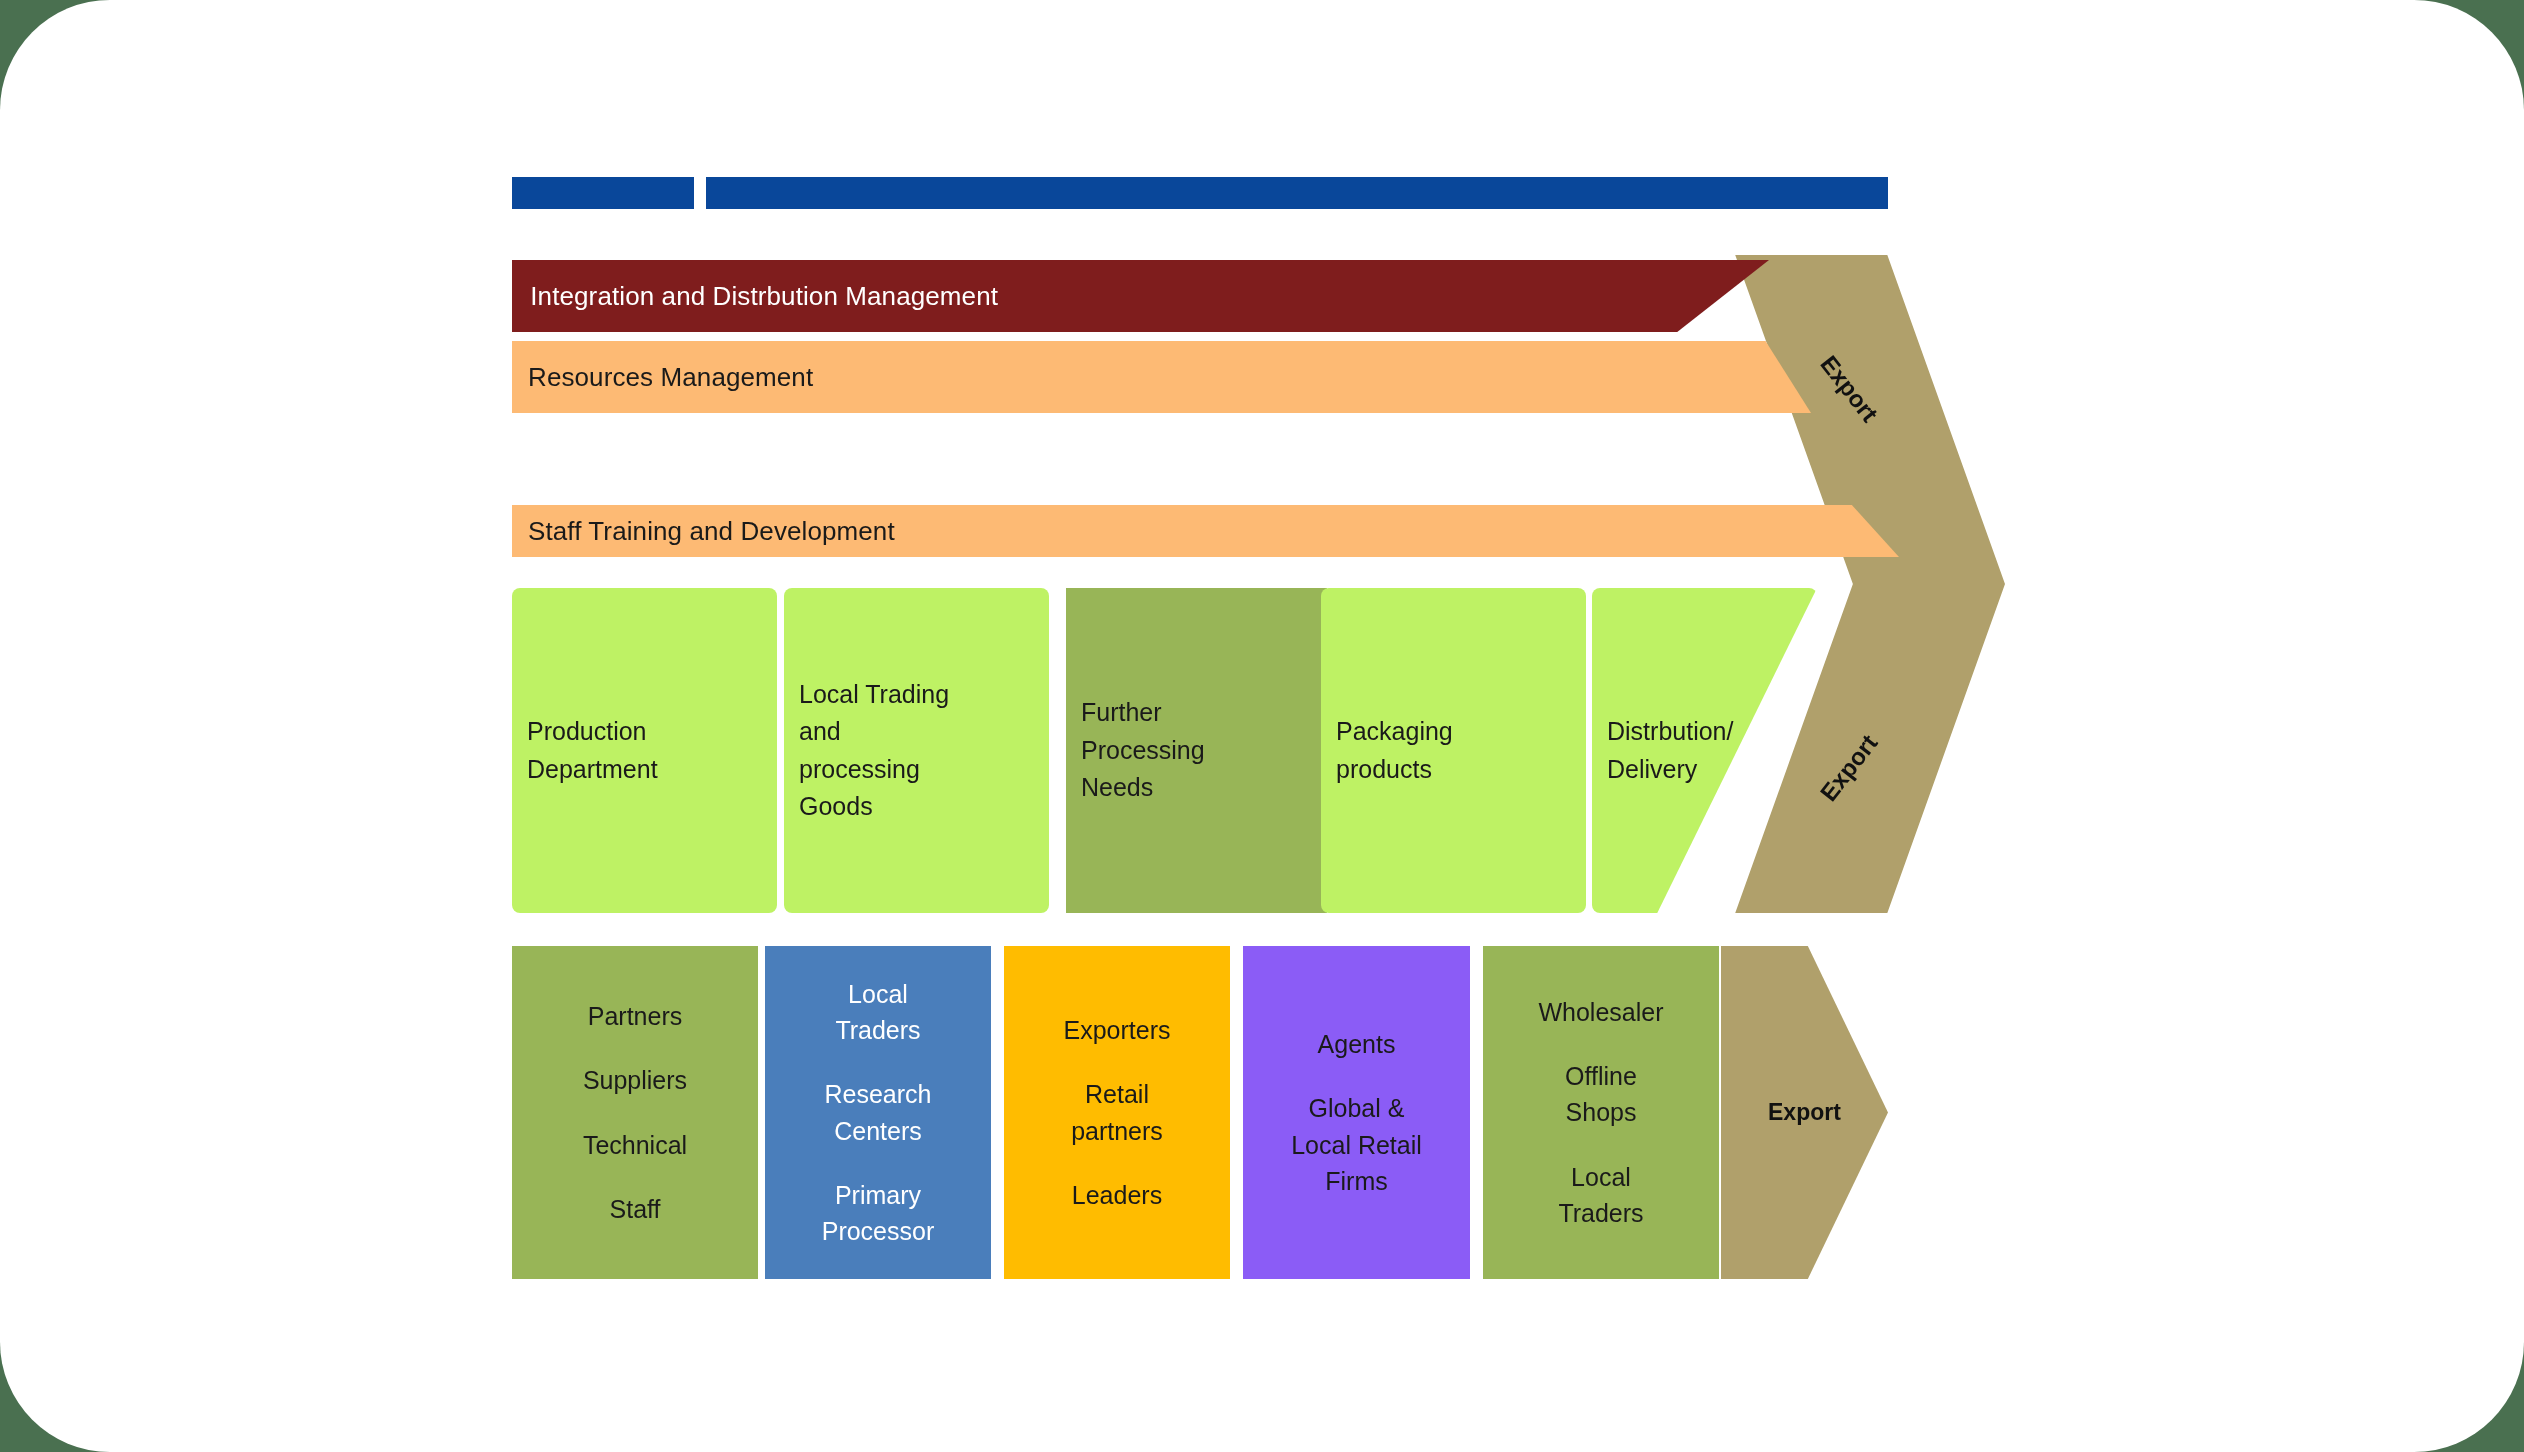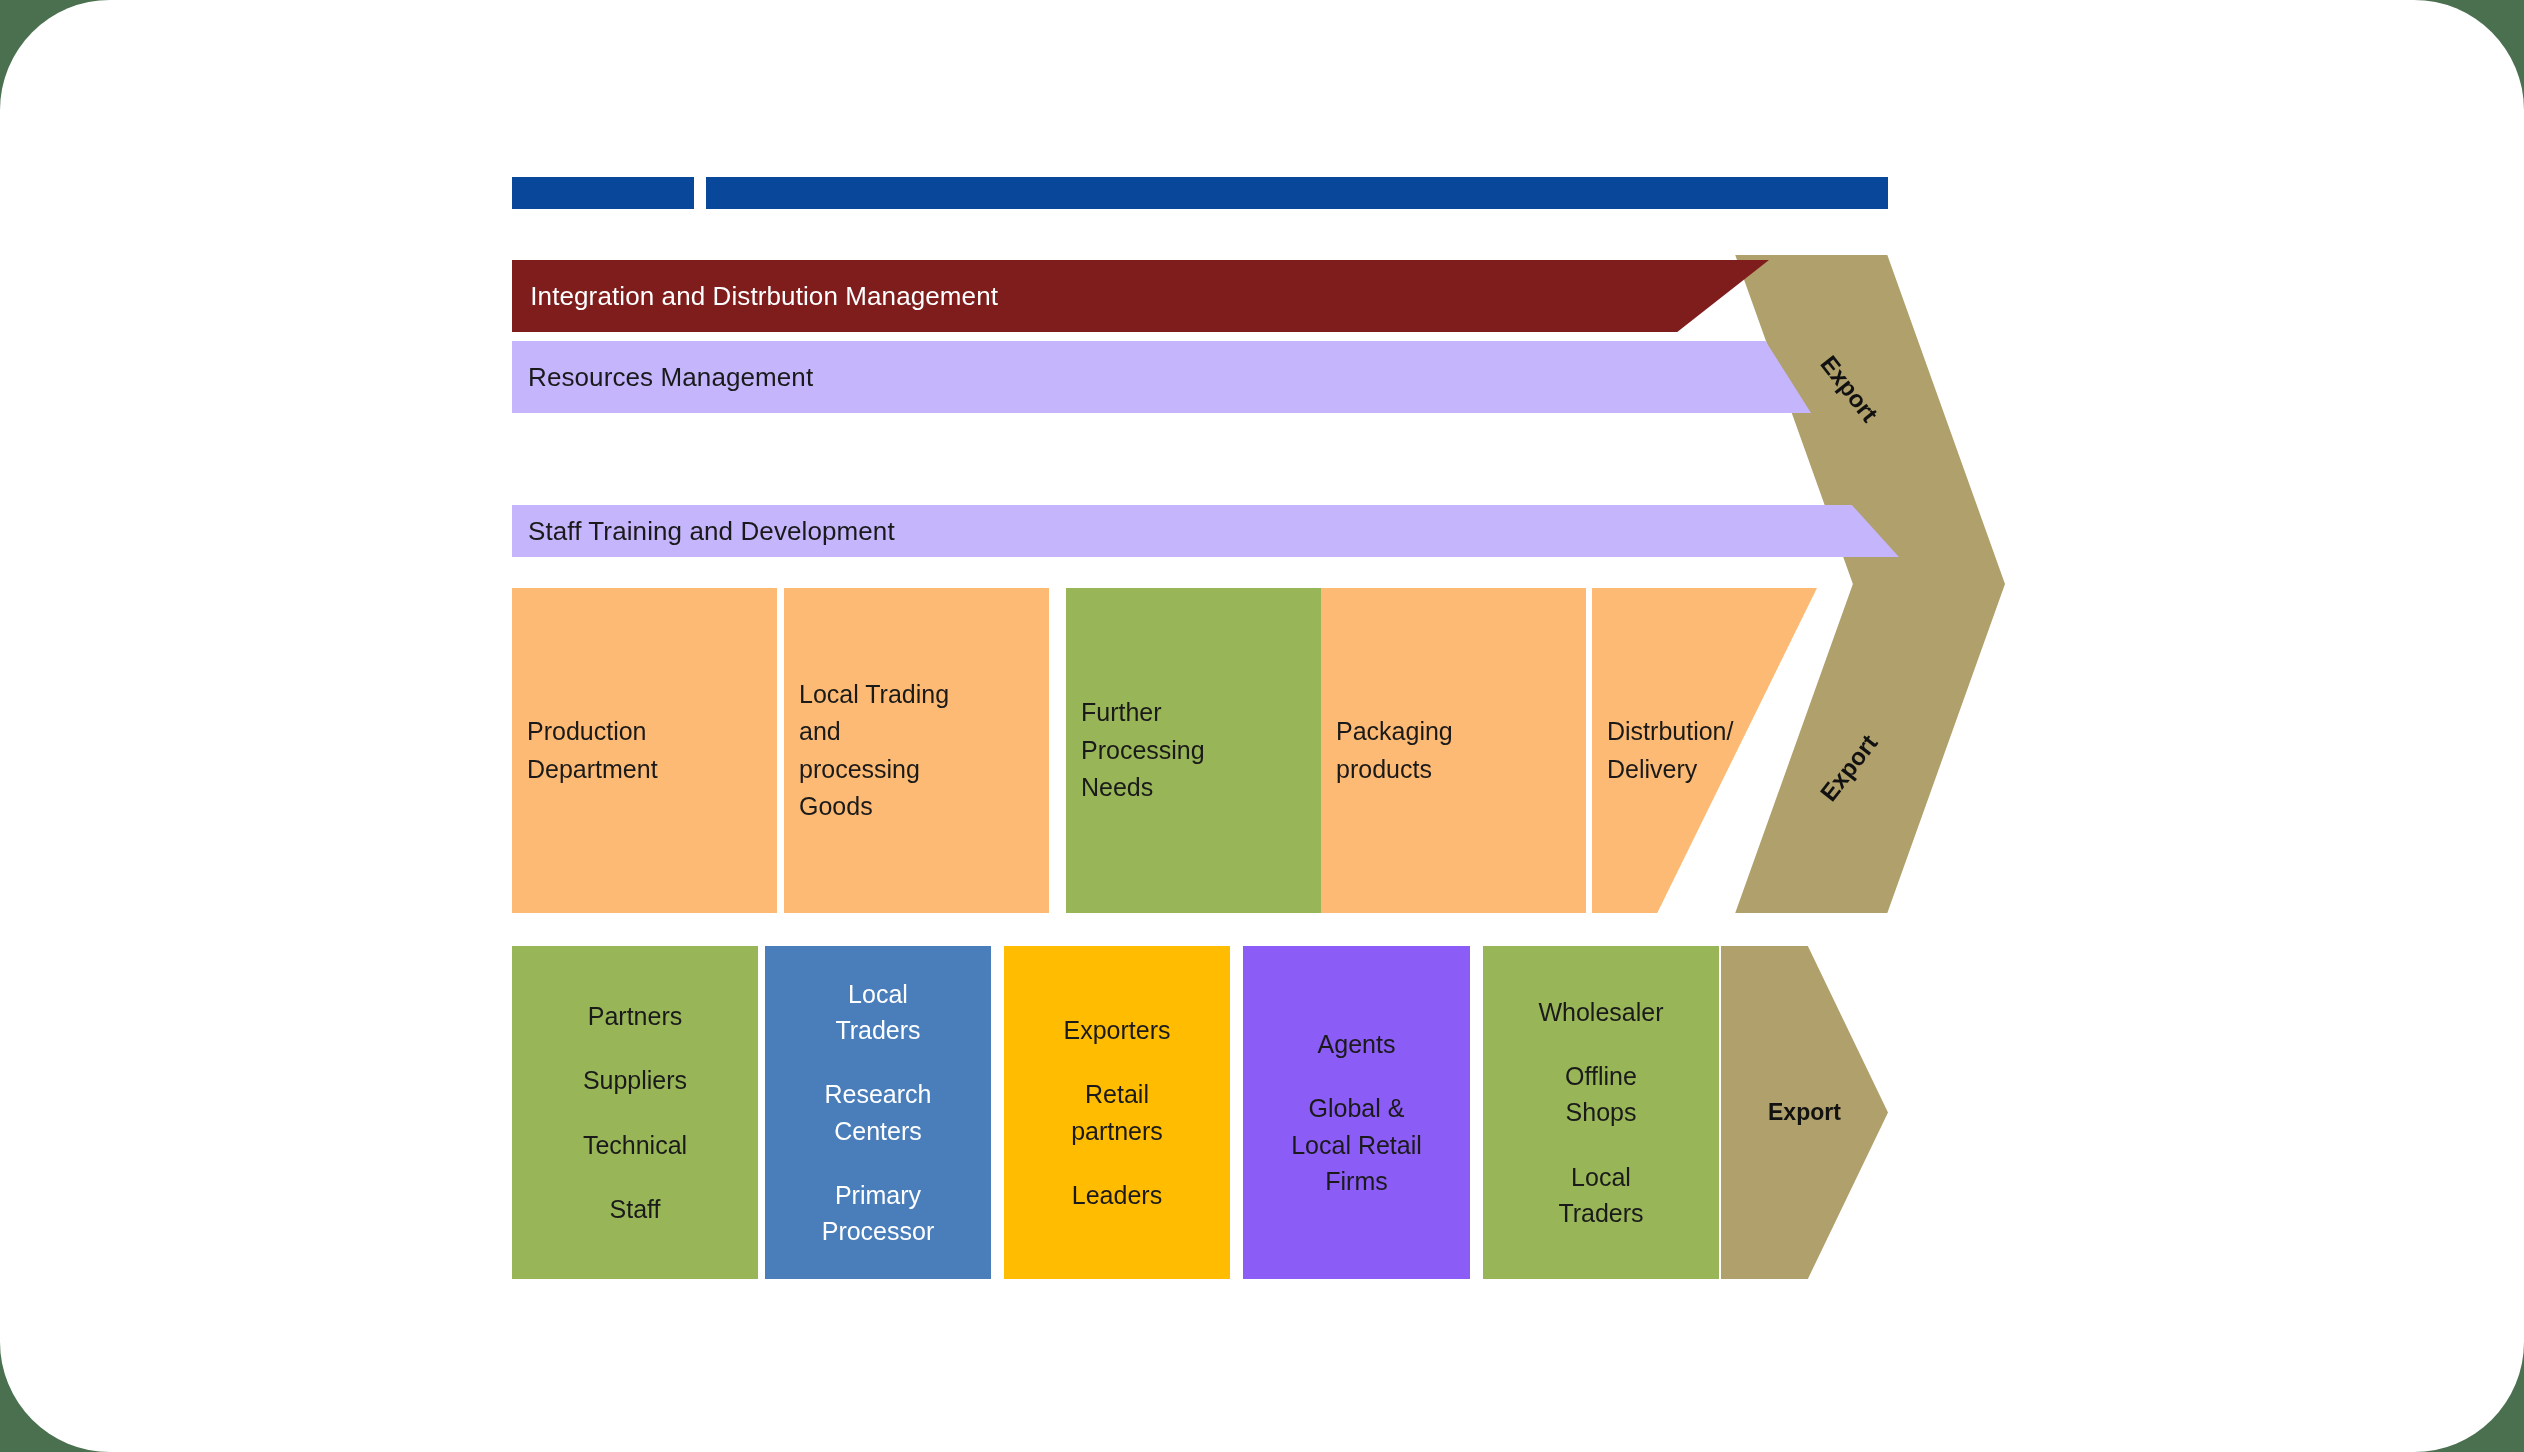--- a/index.html
+++ b/index.html
@@ -41,21 +41,21 @@
     padding-left: 18.3px;
     font-size: 26px;
     letter-spacing: 0.1px;
   }
   .band .band-label {
     position: relative;
     z-index: 3;
     white-space: nowrap;
   }
   .band.blue  { background: #7f1d1d; color: #ffffff; }
-  .band.light { background: #c4b5fd; color: #1a1a1a; padding-left: 16px; }
+  .band.light { background: #fdba74; color: #1a1a1a; padding-left: 16px; }
 
   
   #band-0 { top: 260px; height: 72px;  width: 1257px; clip-path: polygon(0 0, 100% 0, 92.7% 100%, 0 100%); }
   #band-1 { top: 341px; height: 72px;  width: 1299px; clip-path: polygon(0 0, 96.5% 0, 100% 100%, 0 100%); }
   #band-2 { top: 423px; height: 72px;  width: 1343px; clip-path: polygon(0 0, 100% 0, 96.6% 100%, 0 100%); }
   #band-3 { top: 505px; height: 52px;  width: 1387px; clip-path: polygon(0 0, 96.6% 0, 100% 100%, 0 100%); }
 
   
   #chevron {
     position: absolute;
@@ -93,21 +93,21 @@
     top: 588px;
     height: 325px;
     display: flex;
     align-items: center;
     box-sizing: border-box;
     padding: 0 15px;
     font-size: 25px;
     line-height: 1.5;
     color: #1a1a1a;
   }
-  .proc.yellow { background: #fdba74; }
+  .proc.yellow { background: #bef264; border-radius: 8px; }
   .proc.green  { background: #98B557; margin-left: 12px; }
   .proc .proc-label { white-space: pre-line; }
 
   #proc-0 { left: 512px;  width: 265px; }
   #proc-1 { left: 784px;  width: 265px; }
   #proc-2 { left: 1054px; width: 261px; }
   #proc-3 { left: 1321px; width: 265px; }
   
   #proc-4 {
     left: 1592px; width: 225px;

